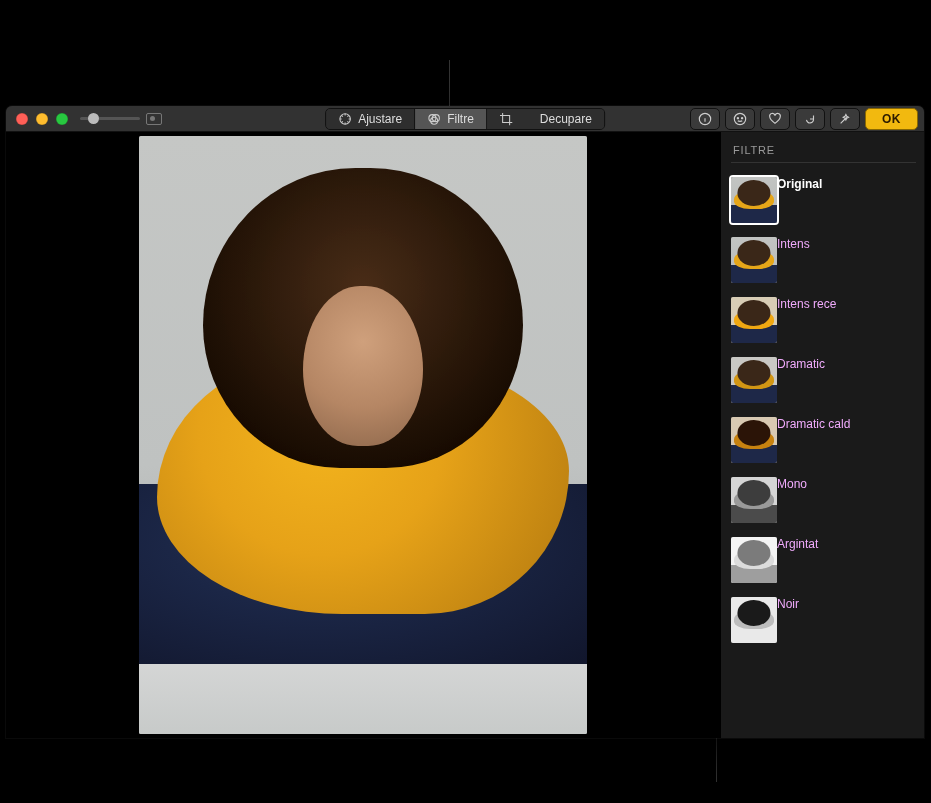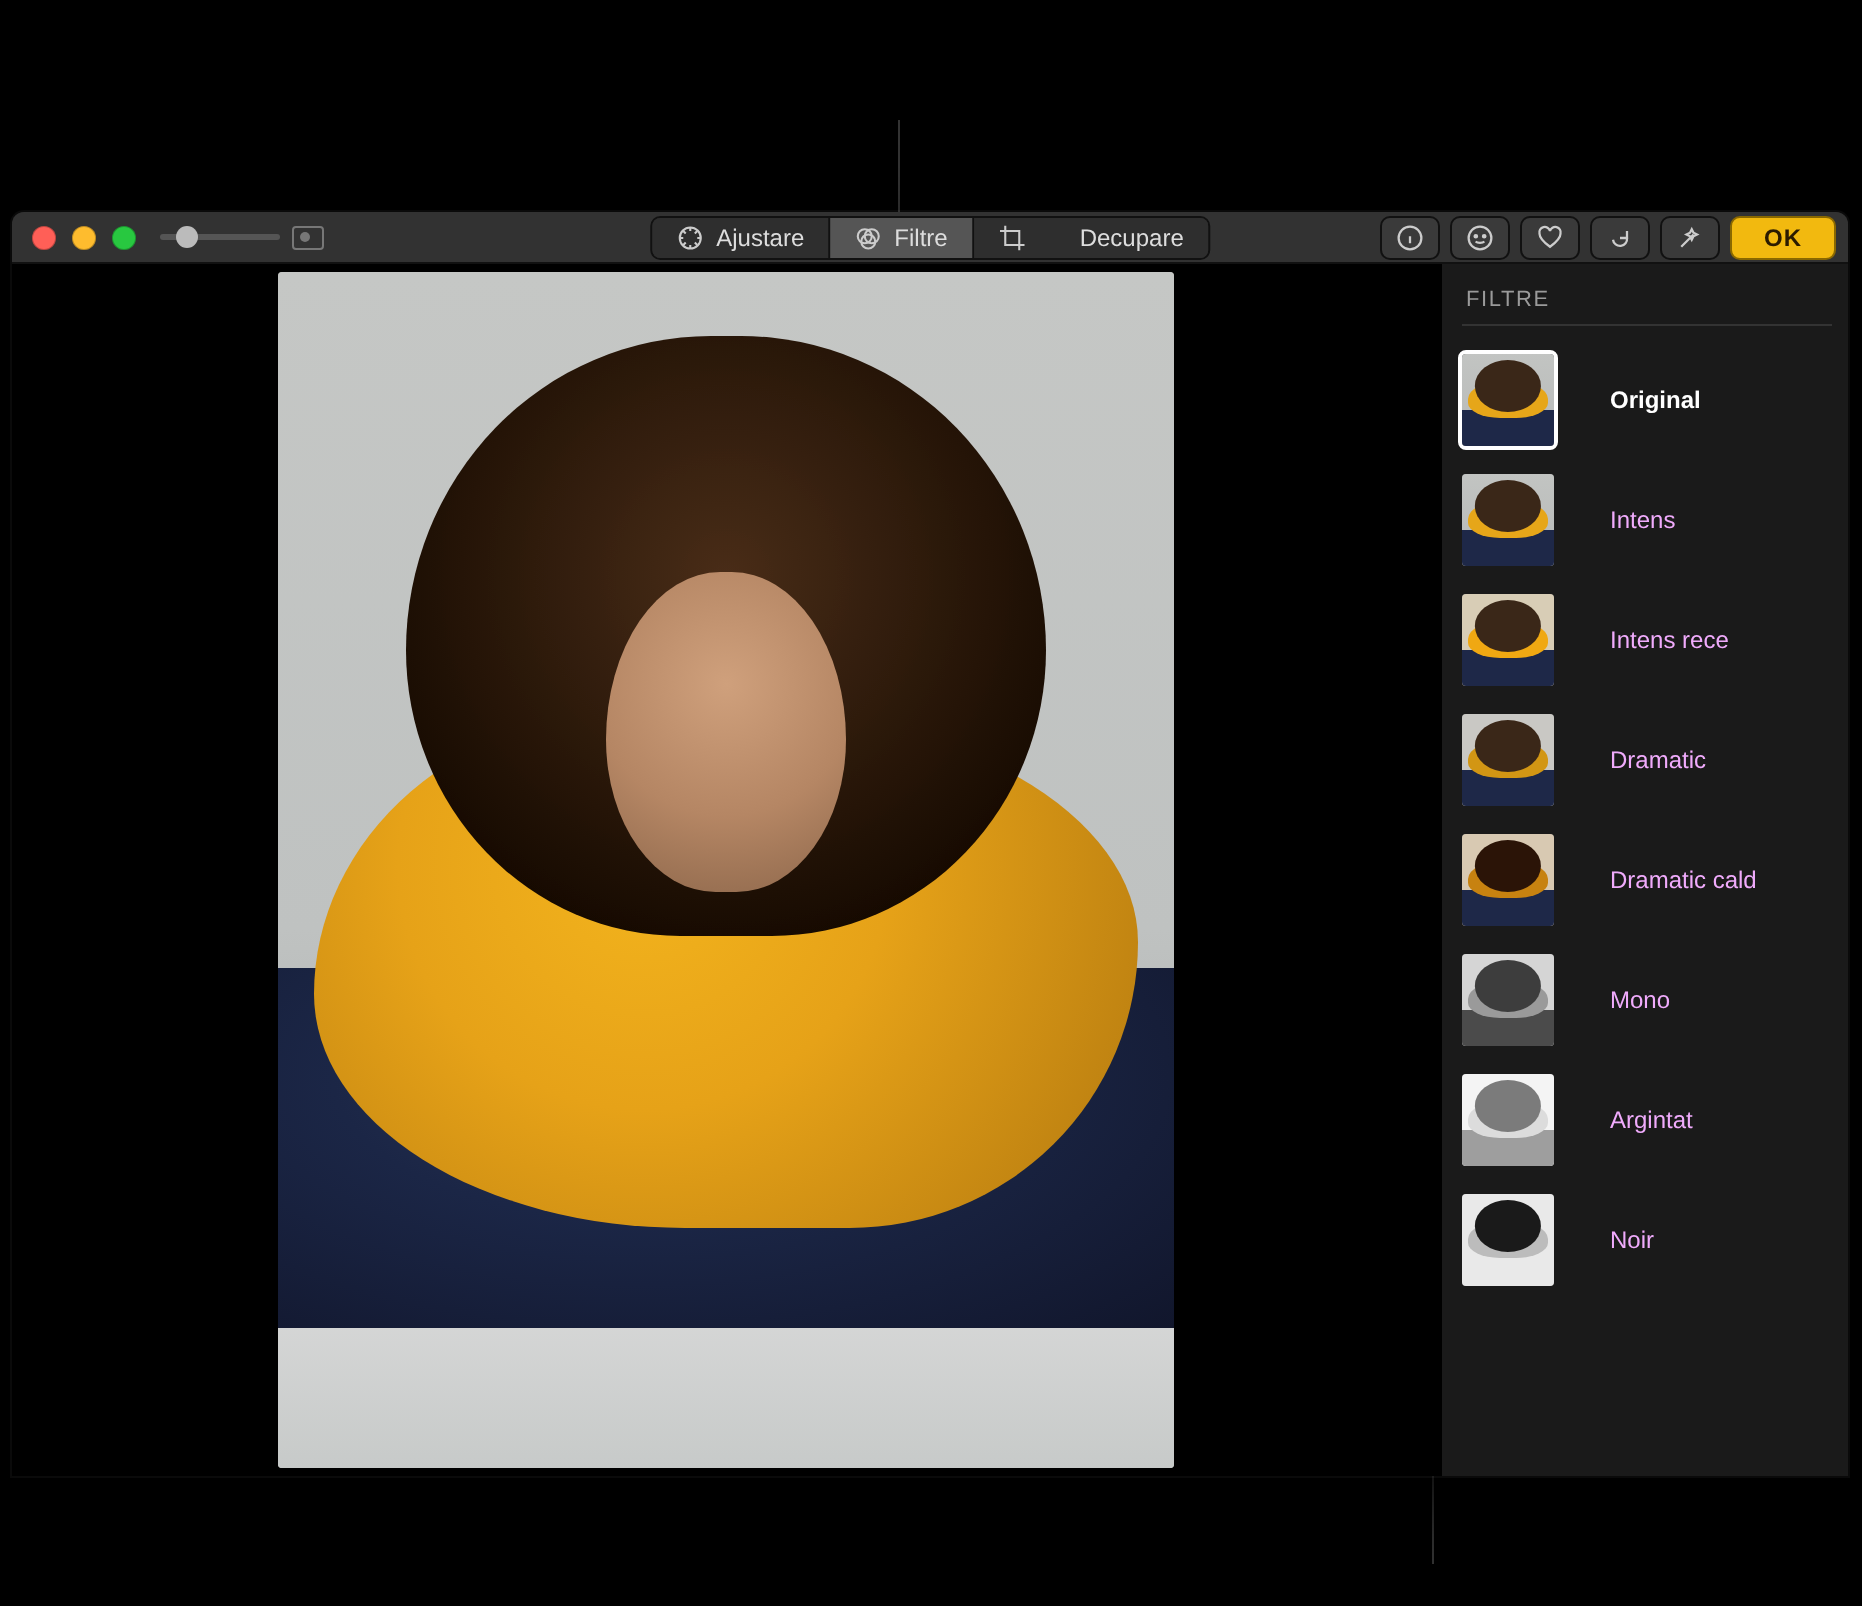--- a/index.html
+++ b/index.html
@@ -203,21 +203,21 @@
   }
   .sidebar-title {
     color:#9a9a9a;
     font-size:11px;
     letter-spacing:0.8px;
     padding:4px 2px 6px;
     border-bottom:1px solid #333;
     margin-bottom:10px;
   }
   .filter-row {
-    display:flex; align-items:center; gap:28px;
+    display:flex; align-items:flex-start; gap:0;
     padding:4px 0 10px;
     cursor:pointer;
   }
   .thumb {
     width:46px; height:46px;
     border-radius:2px;
     background:#666;
     position:relative;
     overflow:hidden;
     flex:0 0 46px;

